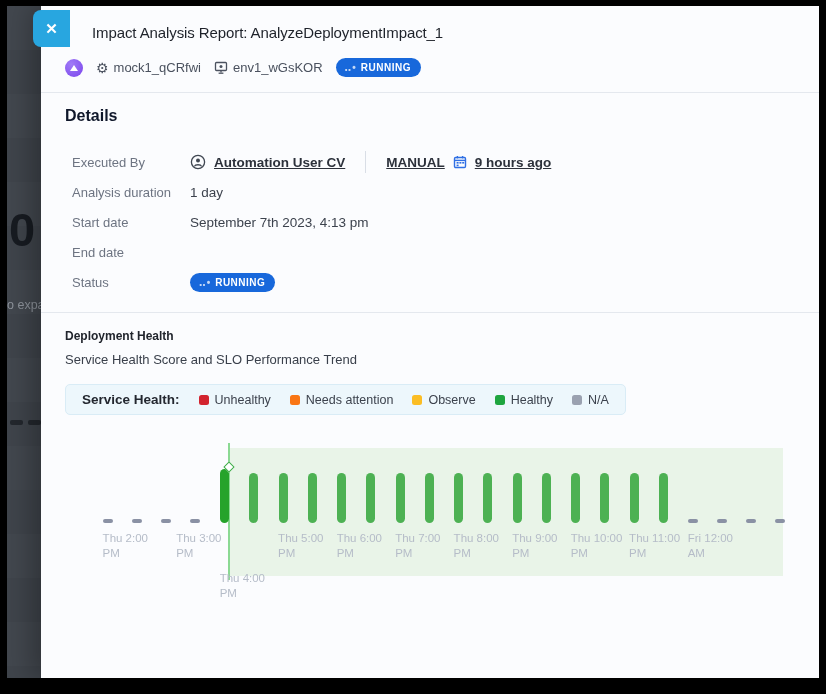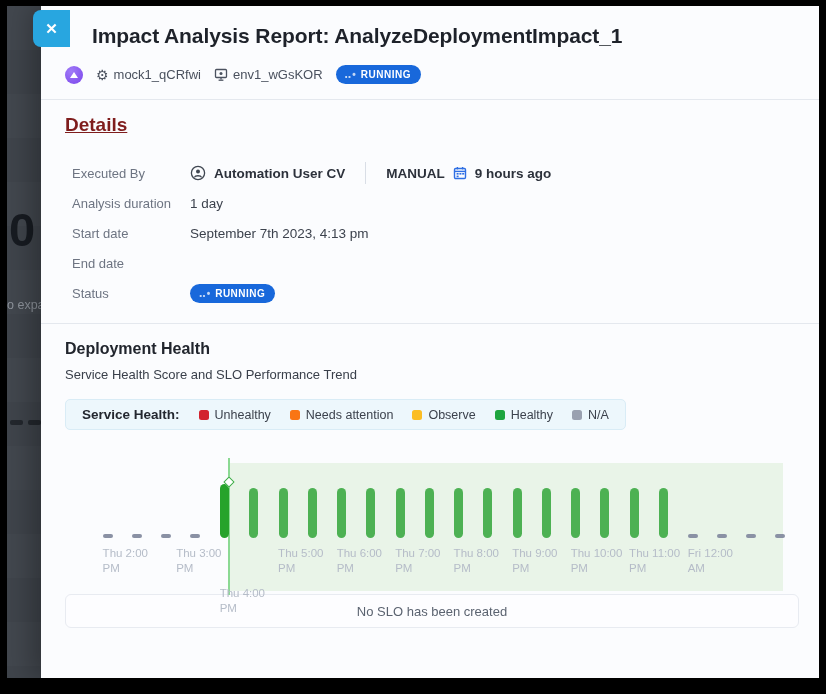--- a/index.html
+++ b/index.html
@@ -17,49 +17,49 @@
   .scrim .skeleton-dash { position:absolute; top:414px; width:13px; height:5px; border-radius:2px; background:#23272d; }
 
   
   .modal { position:absolute; left:34px; top:0; right:0; bottom:0; background:#fbfcfe;
            box-shadow:-10px 0 24px rgba(0,0,0,.28); }
   .close-btn { position:absolute; left:-8px; top:4px; width:37px; height:37px; border:none; cursor:pointer;
                background:var(--close_blue,#28a6e0); border-radius:8px 0 0 8px; color:#fff; font-size:15px;
                font-weight:700; display:flex; align-items:center; justify-content:center; z-index:5; }
 
   .modal-header { padding:18px 20px 0 24px; }
-  .modal-title { padding-left:27px; font-size:21px; font-weight:700; color:#1e222a; letter-spacing:-.1px; }
+  .modal-title { padding-left:27px; font-size:15px; font-weight:400; color:#1e222a; letter-spacing:-.1px; }
   .meta-row { display:flex; align-items:center; margin-top:17px; padding-left:0; gap:13px; }
   .avatar { width:18px; height:18px; border-radius:50%; background:radial-gradient(circle at 35% 30%, #a07bf7, #7a44ec);
             display:flex; align-items:center; justify-content:center; }
   .avatar .tri { width:0; height:0; border-left:4px solid transparent; border-right:4px solid transparent; border-bottom:6px solid #fff; }
   .meta-item { display:flex; align-items:center; gap:5px; font-size:13px; font-weight:500; color:#4a515e; }
   .gear { font-size:14px; color:#4b525f; line-height:1; }
 
   .badge { display:inline-flex; align-items:center; gap:4px; background:var(--accent_blue,#1868db); color:#fff;
            font-size:10px; font-weight:700; letter-spacing:.5px; padding:4px 10px 4px 9px; border-radius:10px; }
   .badge .dots { opacity:.75; letter-spacing:1px; font-size:10px; }
 
   .divider { height:1px; background:#e4e8ee; width:100%; }
   .hdr-divider { margin-top:15px; }
 
   .details-section { padding:14px 20px 0 24px; }
-  .section-heading { font-size:19px; font-weight:700; color:#7f1d1d;text-decoration:underline; }
+  .section-heading { font-size:16px; font-weight:700; color:#0f172a; }
   .details-rows { margin-top:22px; }
   .detail-row { display:grid; grid-template-columns:125px 1fr; align-items:center; min-height:30px; }
   .detail-label { padding-left:7px; font-size:13px; color:#6d7482; }
   .detail-value { font-size:13.5px; color:#3c424d; display:flex; align-items:center; gap:8px; }
-  .strong { font-weight:600; color:#2c313b; }
+  .strong { font-weight:600; color:#2c313b;text-decoration:underline; }
   .v-sep { width:1px; height:22px; background:#d9dee6; margin:0 12px; }
   .icon-svg { display:inline-flex; flex:none; }
 
   .section-divider { margin-top:15px; }
 
   .health-section { padding:16px 20px 0 24px; }
-  .health-heading { font-size:16px; font-weight:700; color:#21252d; }
+  .health-heading { font-size:12px; font-weight:700; color:#21252d; }
   .health-subtitle { margin-top:9px; font-size:13px; color:#3a404b; }
 
   .legend-box { display:inline-flex; align-items:center; gap:19px; margin-top:17px; padding:7px 16px;
                 background:var(--legend_bg,#edf7fc); border:1px solid #d9ecf6; border-radius:5px; }
   .legend-title { font-size:13.5px; font-weight:700; color:#23272f; }
   .legend-item { display:flex; align-items:center; gap:6px; font-size:12.5px; color:#3c424d; }
   .swatch { width:10px; height:10px; border-radius:2.5px; flex:none; }
 
   
   .chart-wrap { position:relative; height:84px; margin:24px 0 0 28px; width:calc(100% - 32px); }
@@ -330,20 +330,17 @@
                 <div>Thu 11:00</div>
                 <div>PM</div>
               </div>
               <div class="tick" style="left: calc(85.4167% - 5px);">
                 <div>Fri 12:00</div>
                 <div>AM</div>
               </div>
             </div>
         </div>
 
-        <div class="no-slo-box">
-          <span>No SLO has been created</span>
-        </div>
       </div>
 
     </div>
   </div>
 </div>
 
 </body></html>

